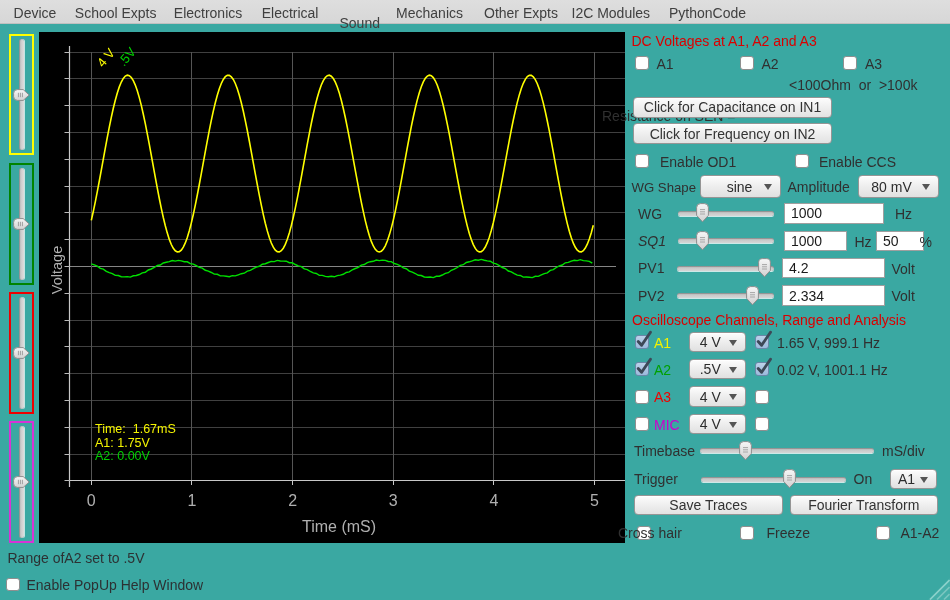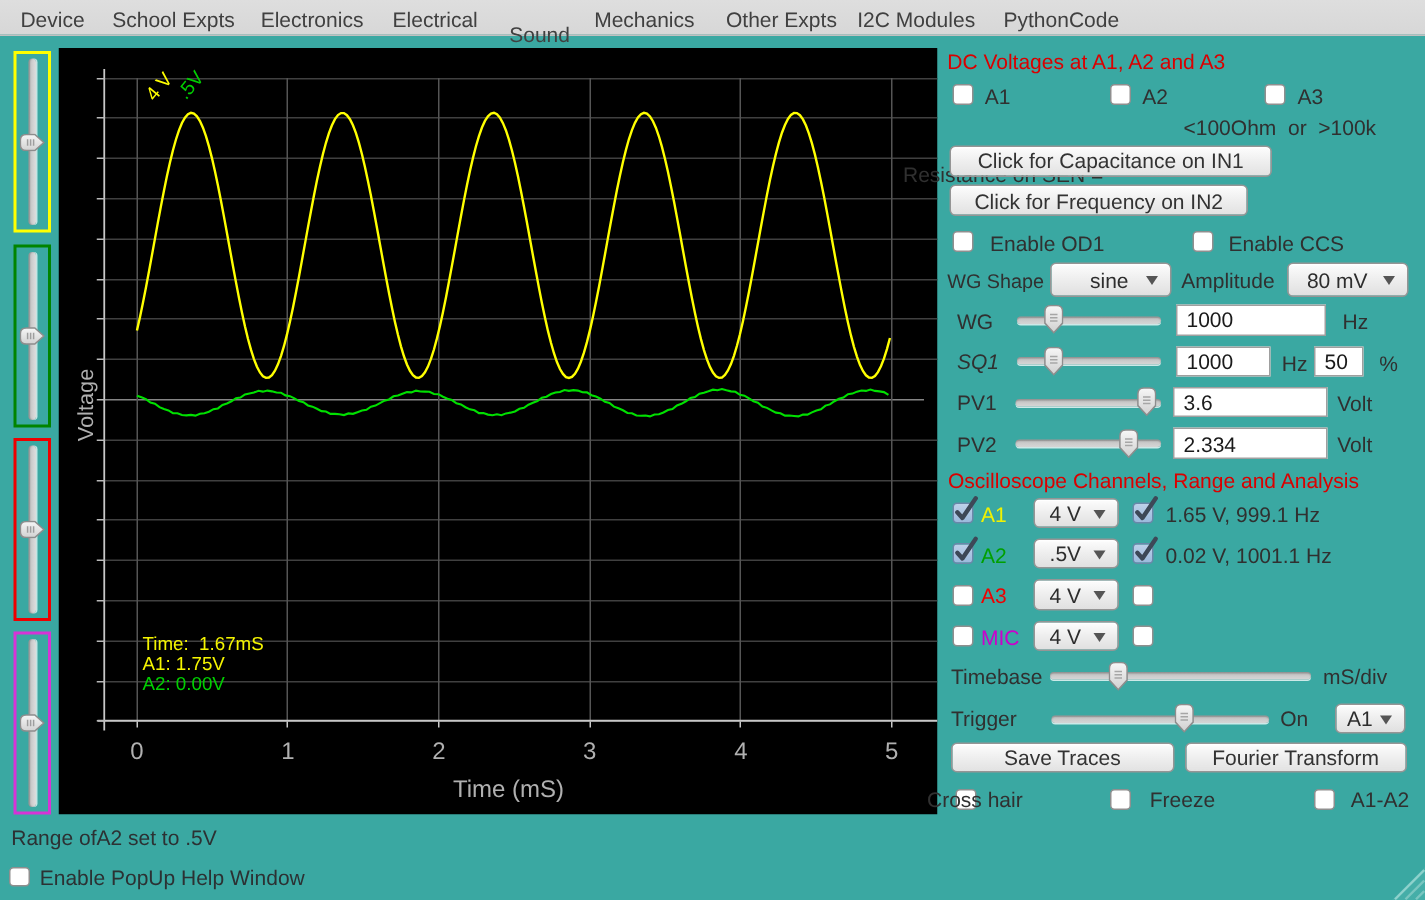--- a/index.html
+++ b/index.html
@@ -151,21 +151,21 @@
   </svg>
 <div class="abs t15 red" style="left:631.5px;top:33.5px;">DC Voltages at A1, A2 and A3</div>
 <div class="abs cb" style="left:635px;top:56px;width:14px;height:14px;"></div>
 <div class="abs t15" style="left:656.5px;top:57px;">A1</div>
 <div class="abs cb" style="left:739.5px;top:56px;width:14px;height:14px;"></div>
 <div class="abs t15" style="left:761.5px;top:57px;">A2</div>
 <div class="abs cb" style="left:843px;top:56px;width:14px;height:14px;"></div>
 <div class="abs t15" style="left:865px;top:57px;">A3</div>
 <div class="abs t15" style="left:602px;top:77.5px;margin-top:31px;">Resistance on SEN =</div>
 <div class="abs t15" style="left:789px;top:77.5px;">&lt;100Ohm&nbsp; or&nbsp; &gt;100k</div>
-<div class="abs btn" style="left:633px;top:96.5px;width:215px;height:21px;">Click for Capacitance on IN1</div>
+<div class="abs btn" style="left:633px;top:96.5px;width:199px;height:21px;">Click for Capacitance on IN1</div>
 <div class="abs btn" style="left:633px;top:123px;width:199px;height:21px;">Click for Frequency on IN2</div>
 <div class="abs cb" style="left:635px;top:153.5px;width:14px;height:14px;"></div>
 <div class="abs t15" style="left:660px;top:155px;">Enable OD1</div>
 <div class="abs cb" style="left:795px;top:153.5px;width:14px;height:14px;"></div>
 <div class="abs t15" style="left:819px;top:155px;">Enable CCS</div>
 <div class="abs t15" style="left:631.5px;top:180.5px;font-size:13.2px;">WG Shape</div>
 <div class="abs combo" style="left:700px;top:175px;width:81px;height:23px;padding-right:2px;">sine</div>
 <div class="abs carrow" style="left:764px;top:184.0px;"></div>
 <div class="abs t15" style="left:787.5px;top:180px;">Amplitude</div>
 <div class="abs combo" style="left:858px;top:175px;width:81px;height:23px;padding-right:14px;">80 mV</div>
@@ -191,35 +191,35 @@
       <linearGradient id="vg702240" x1="0" y1="0" x2="0" y2="1">
         <stop offset="0" stop-color="#f7f7f7"></stop>
         <stop offset="1" stop-color="#d0d0d0"></stop>
       </linearGradient>
     </defs>
     <path d="M4.6,0.6 L8.4,0.6 Q12.4,0.6 12.4,4.6 L12.4,12.4 L6.5,18.8 L0.6,12.4 L0.6,4.6 Q0.6,0.6 4.6,0.6 Z" fill="url(#vg702240)" stroke="#8d8d8d" stroke-width="1"></path>
     <path d="M4,6.6 L9,6.6 M4,8.8 L9,8.8 M4,11 L9,11" stroke="#a6a6a6" stroke-width="1"></path>
   </svg>
 <div class="abs entry" style="left:784px;top:230.5px;width:63px;height:20.5px;">1000</div>
 <div class="abs t15" style="left:854.5px;top:234.5px;">Hz</div>
-<div class="abs entry" style="left:876px;top:230.5px;width:33px;height:20.5px;">50</div>
+<div class="abs entry" style="left:876px;top:230.5px;width:48px;height:20.5px;">50</div>
 <div class="abs t15" style="left:919.5px;top:235px;">%</div>
 <div class="abs t15" style="left:638px;top:261.3px;">PV1</div>
 <div class="abs trough" style="left:677px;top:265.5px;width:97px;height:5px;"></div>
 <svg class="abs" style="left:757.5px;top:258.2px;" width="13" height="20" viewBox="0 0 13 20">
     <defs>
       <linearGradient id="vg764268" x1="0" y1="0" x2="0" y2="1">
         <stop offset="0" stop-color="#f7f7f7"></stop>
         <stop offset="1" stop-color="#d0d0d0"></stop>
       </linearGradient>
     </defs>
     <path d="M4.6,0.6 L8.4,0.6 Q12.4,0.6 12.4,4.6 L12.4,12.4 L6.5,18.8 L0.6,12.4 L0.6,4.6 Q0.6,0.6 4.6,0.6 Z" fill="url(#vg764268)" stroke="#8d8d8d" stroke-width="1"></path>
     <path d="M4,6.6 L9,6.6 M4,8.8 L9,8.8 M4,11 L9,11" stroke="#a6a6a6" stroke-width="1"></path>
   </svg>
-<div class="abs entry" style="left:782px;top:257.8px;width:102.5px;height:20.5px;">3.6</div>
+<div class="abs entry" style="left:782px;top:257.8px;width:102.5px;height:20.5px;">4.2</div>
 <div class="abs t15" style="left:891.5px;top:261.5px;">Volt</div>
 <div class="abs t15" style="left:638px;top:288.8px;">PV2</div>
 <div class="abs trough" style="left:677px;top:293px;width:97px;height:5px;"></div>
 <svg class="abs" style="left:746.0px;top:285.8px;" width="13" height="20" viewBox="0 0 13 20">
     <defs>
       <linearGradient id="vg752295" x1="0" y1="0" x2="0" y2="1">
         <stop offset="0" stop-color="#f7f7f7"></stop>
         <stop offset="1" stop-color="#d0d0d0"></stop>
       </linearGradient>
     </defs>

